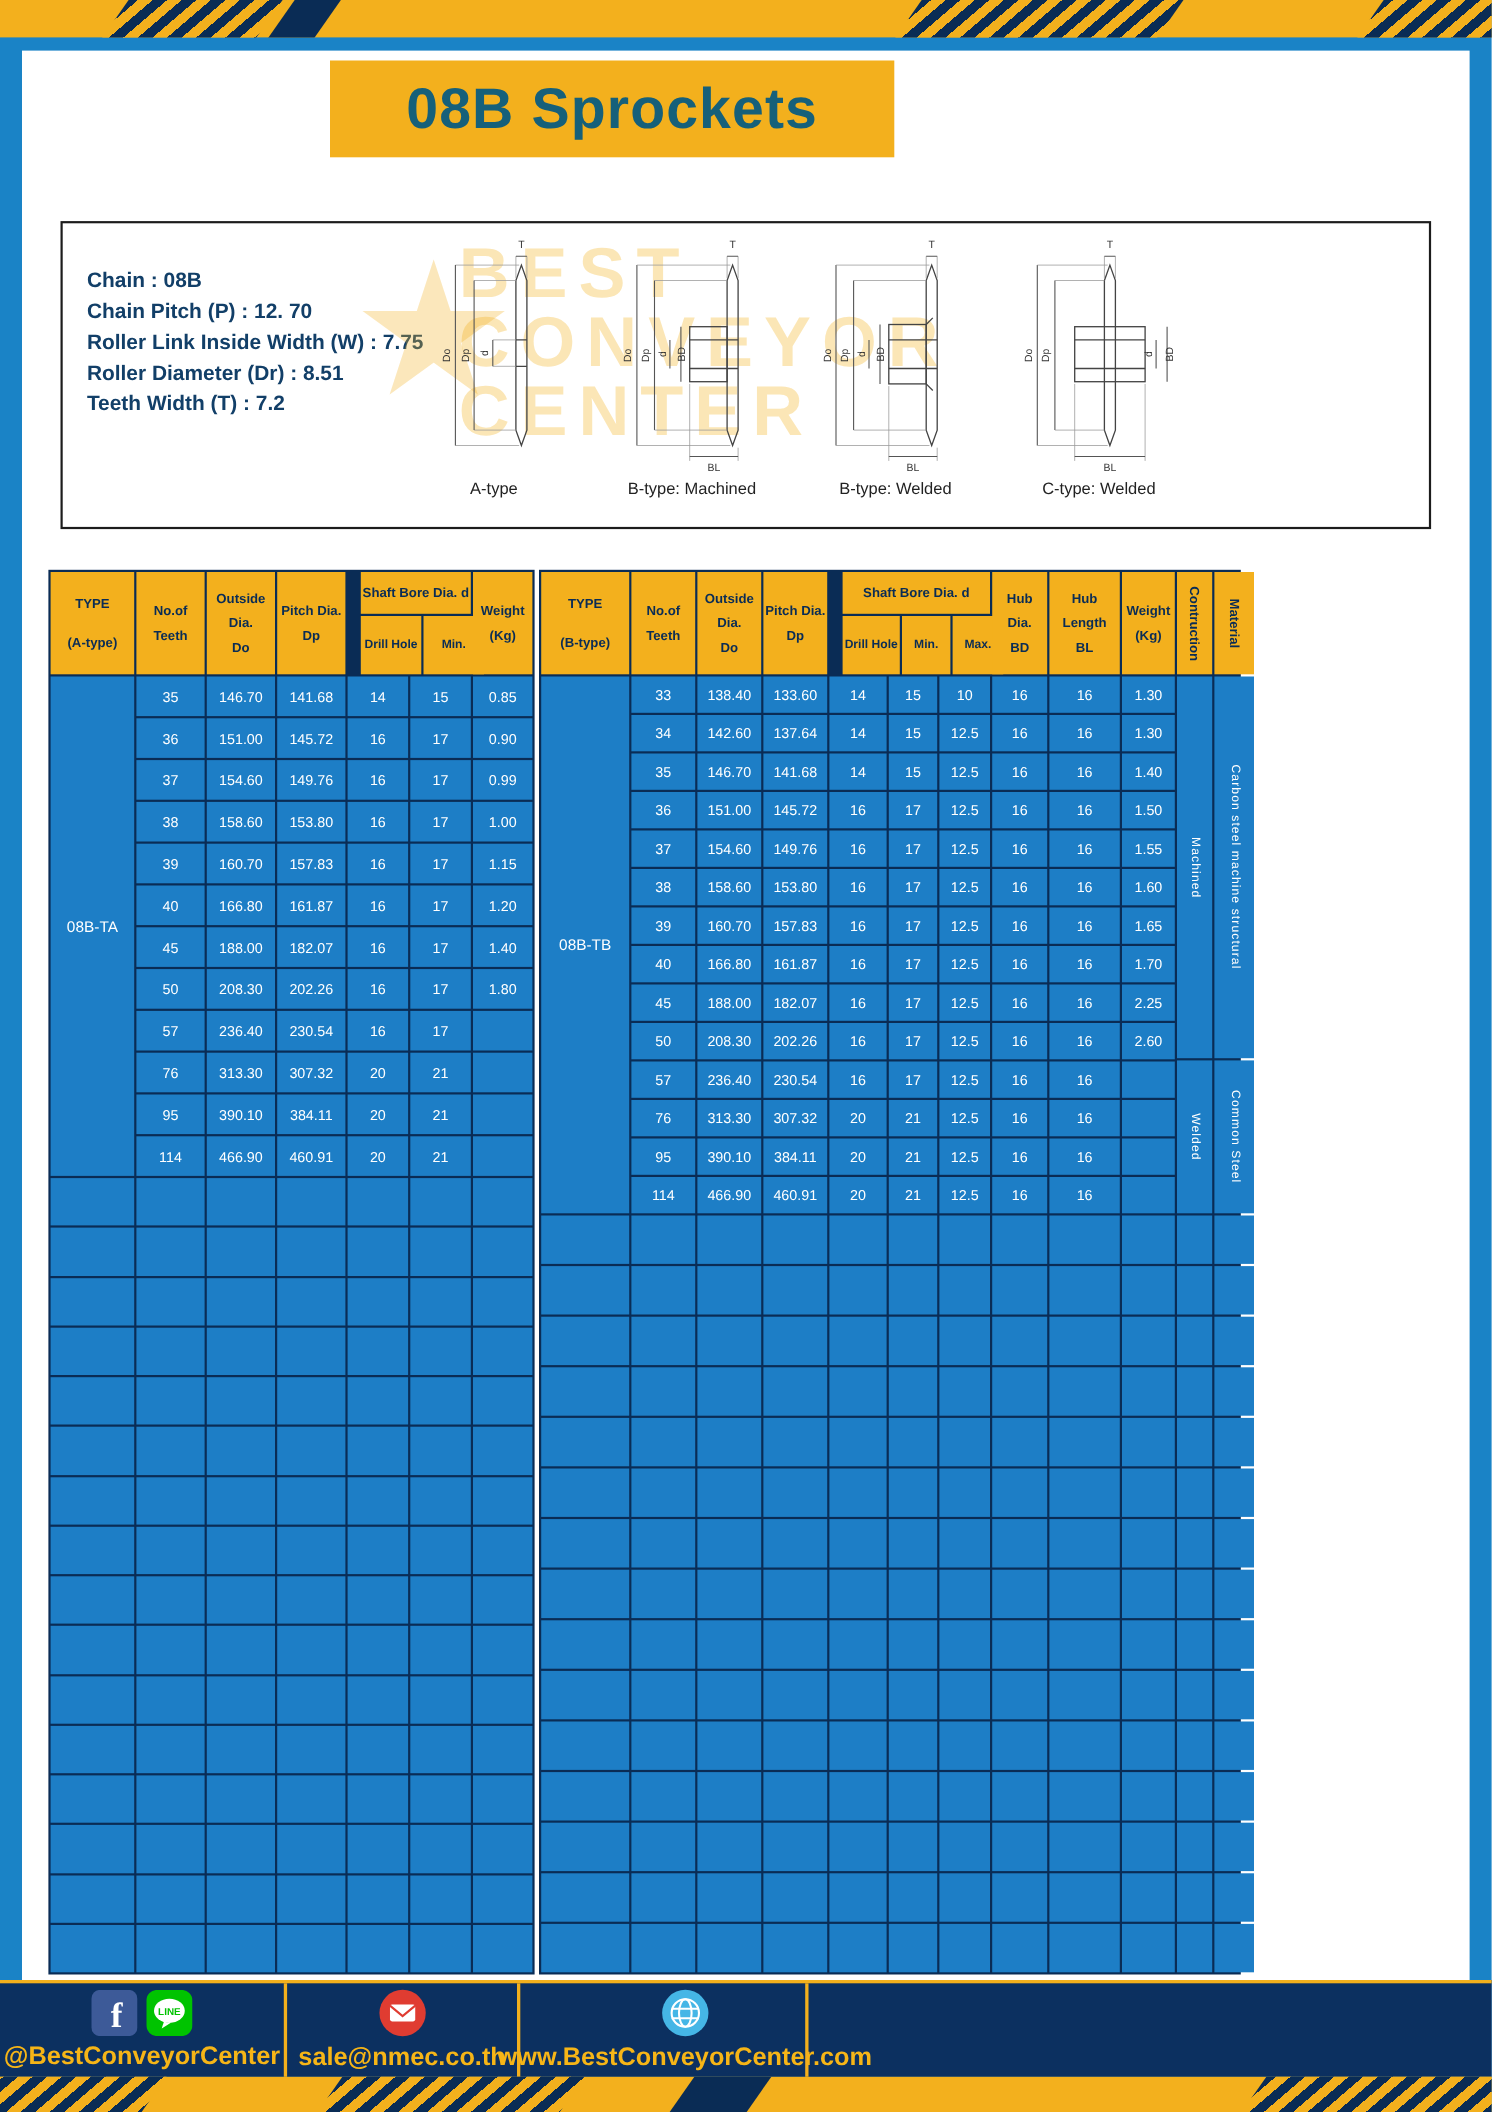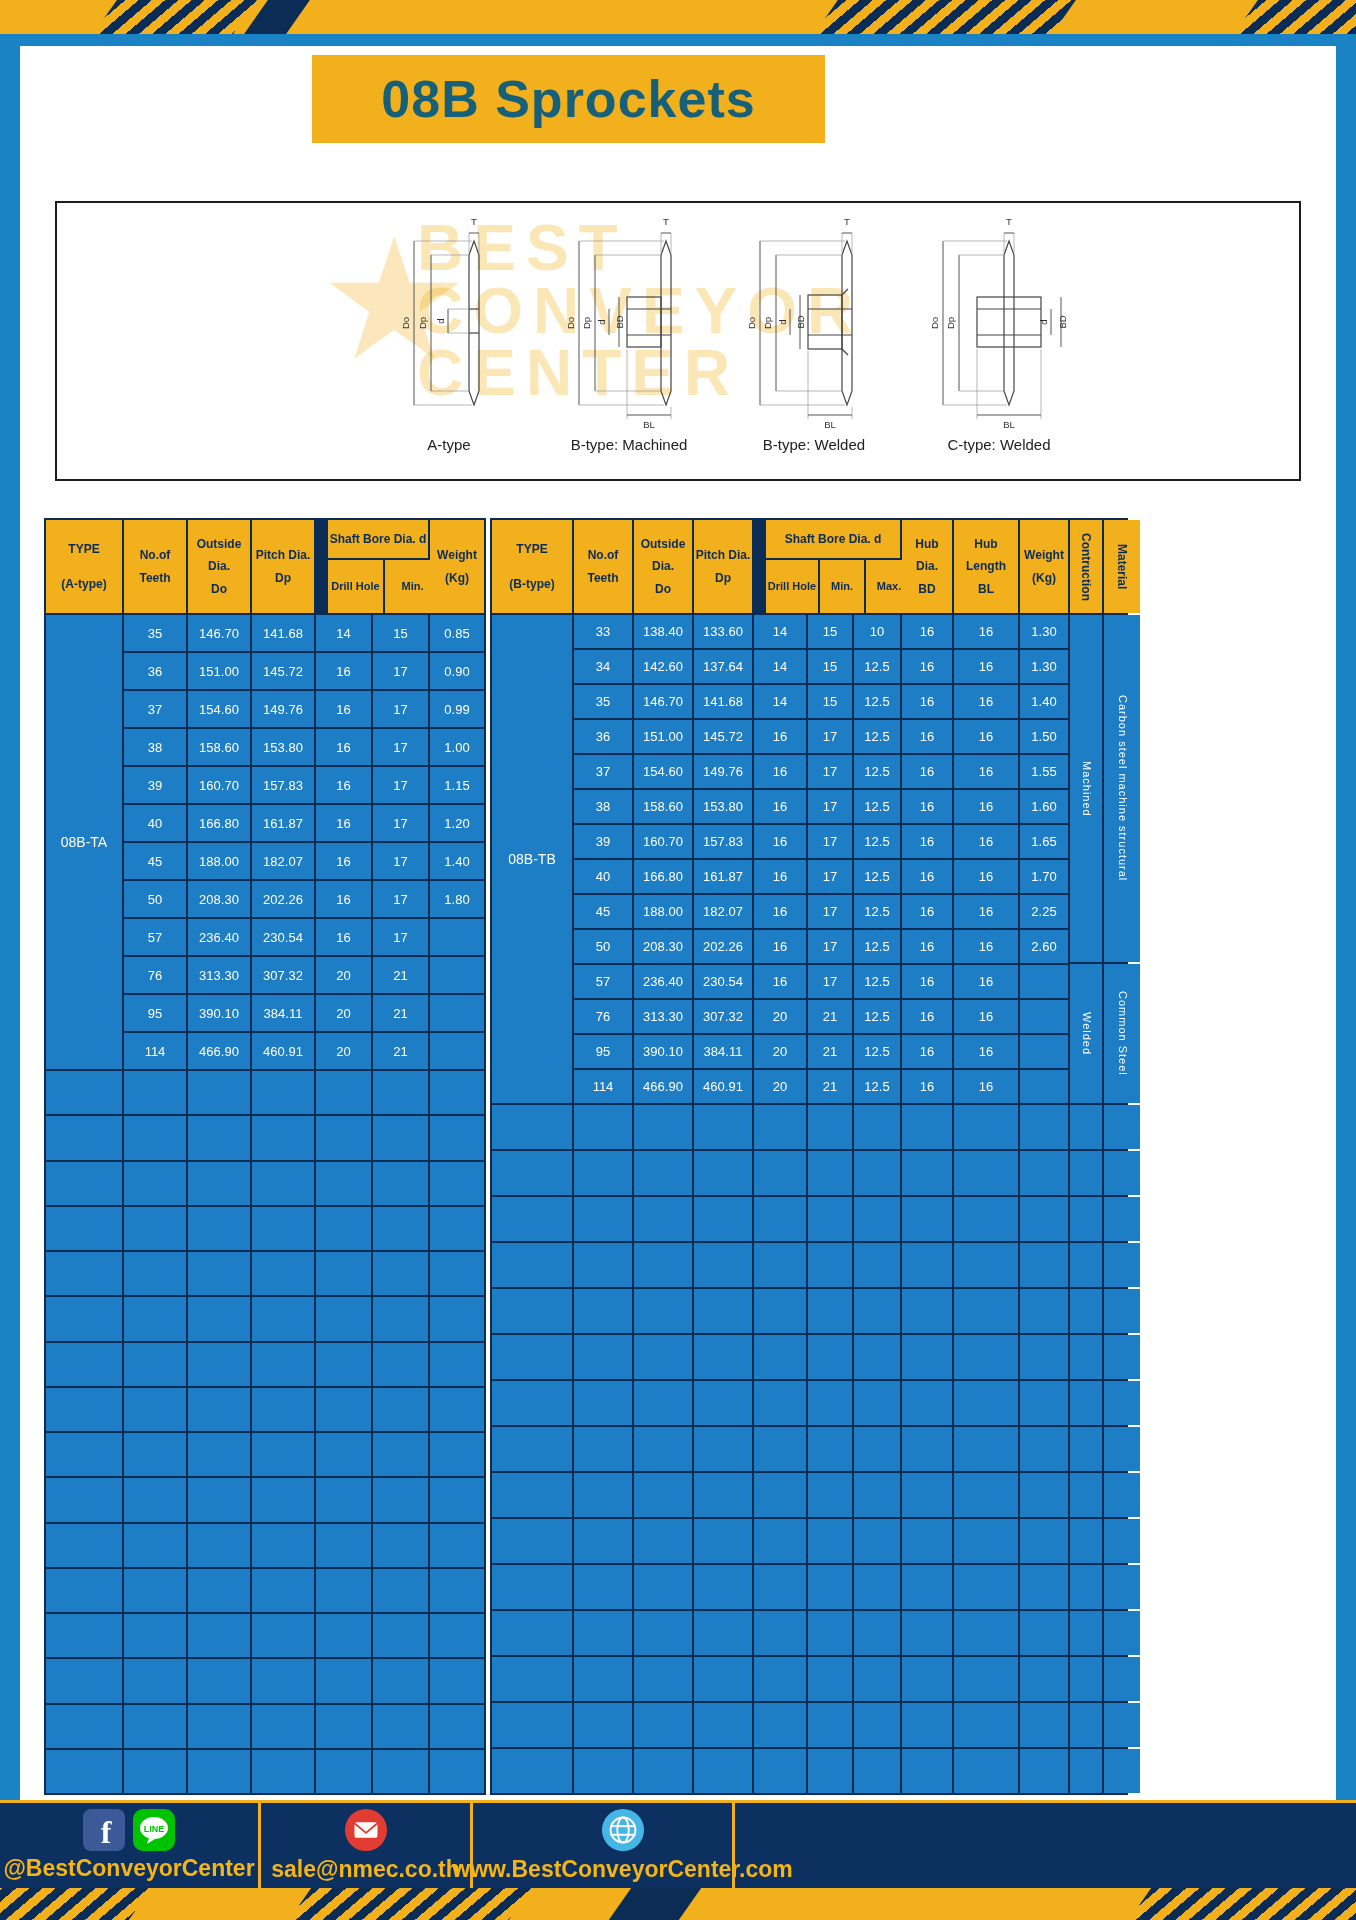--- a/index.html
+++ b/index.html
@@ -23,21 +23,21 @@
   .strip{position:absolute;left:0;right:0;background:var(--yellow);overflow:hidden;}
   .strip.top{top:0;height:34px;}
   .strip.bottom{bottom:0;height:32px;}
   .hz{position:absolute;top:-10px;bottom:-10px;
       background:repeating-linear-gradient(115deg,var(--navy) 0 12px,var(--yellow) 12px 24px);
       transform:skewX(-35deg);}
   .navyseg{position:absolute;top:-10px;bottom:-10px;background:var(--navy);transform:skewX(-35deg);}
   
   .page{position:absolute;left:20px;right:20px;top:46px;height:1754px;background:#ffffff;}
   
-  .banner{position:absolute;left:292px;top:9px;width:513px;height:88px;background:var(--yellow);
+  .banner{position:absolute;left:280px;top:9px;width:513px;height:88px;background:var(--yellow);
           display:flex;align-items:center;justify-content:center;}
   .banner h1{font-size:52px;font-weight:bold;color:var(--title-teal);letter-spacing:1px;}
   
   .specbox{position:absolute;left:35px;top:155px;width:1246px;height:280px;background:#fff;
            border:2px solid #1c1c1c;}
   .speclines{position:absolute;left:22px;top:42px;display:flex;flex-direction:column;gap:7px;}
   .specline{font-size:19px;font-weight:bold;color:var(--spec-navy);line-height:21px;}
   .figrow{position:absolute;left:317px;top:8px;display:flex;gap:25px;}
   .fig{display:flex;flex-direction:column;align-items:center;}
   .fig svg{display:block;}
@@ -108,20 +108,32 @@
   <div class="hz" style="left:1246px;width:160px;"></div>
 </div>
 
 <div class="page">
 
   <div class="banner">
     <h1>08B Sprockets</h1>
   </div>
 
   <div class="specbox">
+    <div class="speclines">
+
+        <div class="specline">Chain  :  08B</div>
+
+        <div class="specline">Chain Pitch (P)  :  12. 70</div>
+
+        <div class="specline">Roller Link Inside Width (W)  :  7.75</div>
+
+        <div class="specline">Roller Diameter (Dr)  :  8.51</div>
+
+        <div class="specline">Teeth Width (T)  :  7.2</div>
+      </div>
 
     <div class="watermark">
       <div class="wm-star">★</div>
       <div>BEST</div>
       <div>CONVEYOR</div>
       <div>CENTER</div>
     </div>
 
     <div class="figrow">
 

